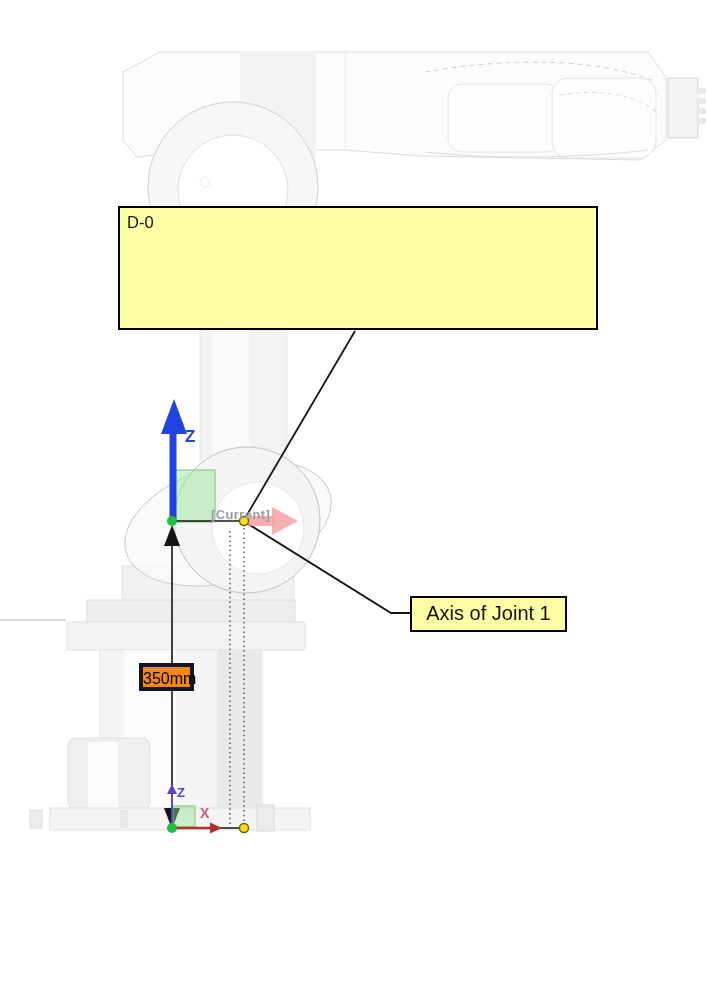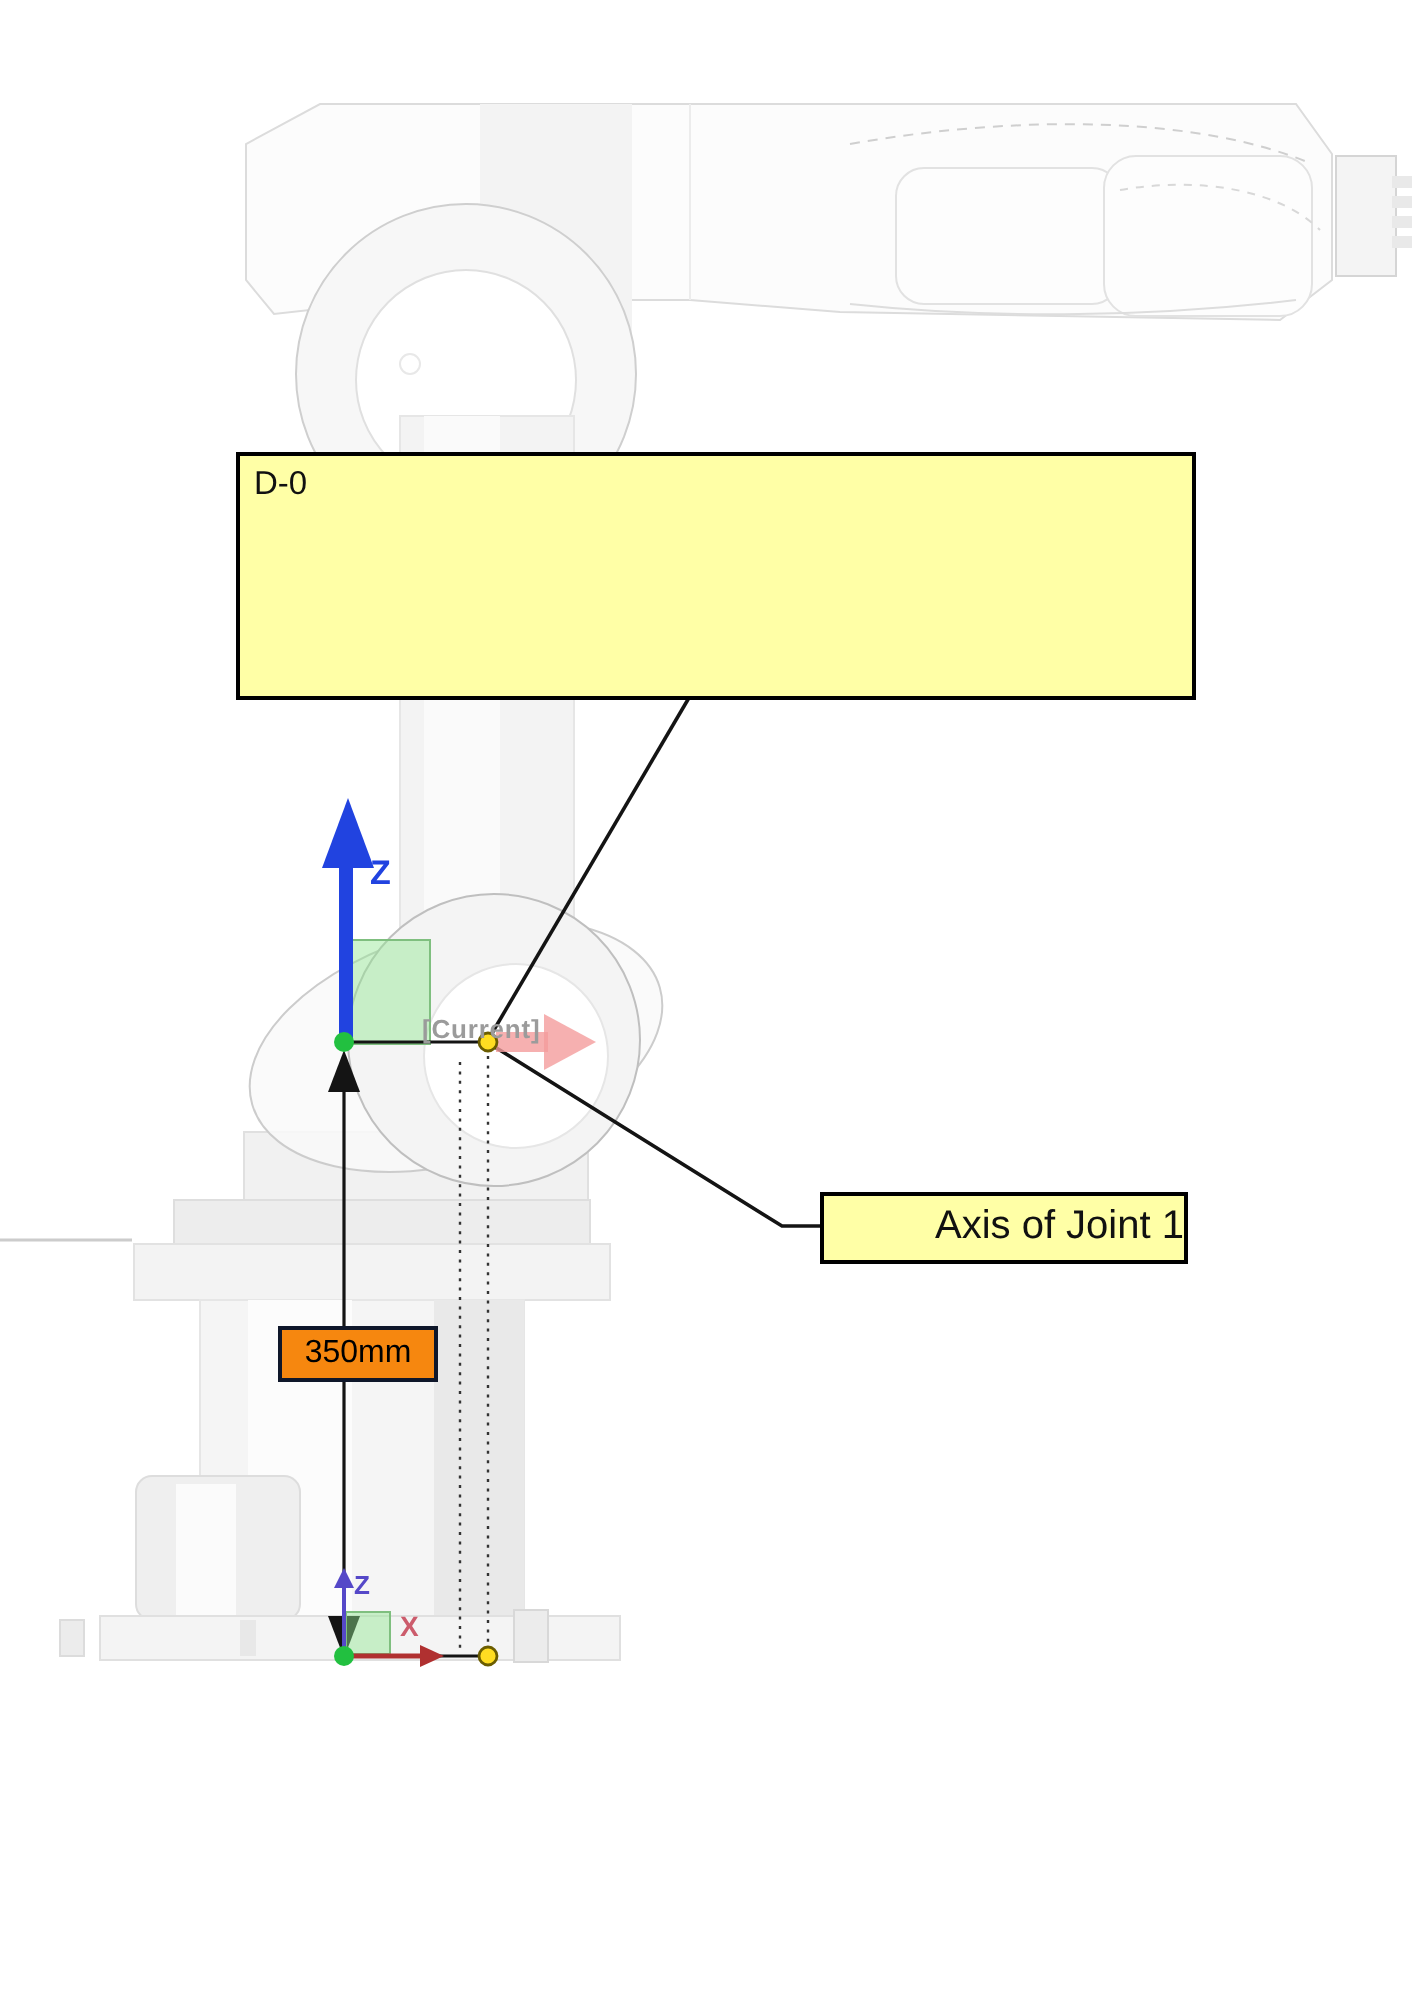--- a/index.html
+++ b/index.html
@@ -5,36 +5,36 @@
   html,body{margin:0;padding:0;background:#fff;}
   .stage{
     position:relative;width:707px;height:1000px;background:#ffffff;
     overflow:hidden;font-family:"Liberation Sans",sans-serif;color:#111;
   }
   .stage svg{position:absolute;left:0;top:0;}
   .callout-box{
     position:absolute;left:118px;top:206px;width:480px;height:124px;
     box-sizing:border-box;background:var(--callout-bg,#ffffa6);
     border:2px solid var(--callout-border,#000);
-    padding:5px 7px;font-size:16.5px;line-height:19px;color:#111;margin-top:20px;
+    padding:5px 7px;font-size:16.5px;line-height:19px;color:#111;
   }
   .callout-box p{margin:0;white-space:pre;}
   .callout-title{margin:0 0 0 0;}
   .callout-body{margin-top:19px;}
   .callout-cmd{margin-top:19px;}
   .joint-label{
-    position:absolute;left:410px;top:596px;width:184px;height:36px;
+    position:absolute;left:410px;top:596px;width:157px;height:36px;
     box-sizing:border-box;background:var(--label-bg,#ffffa6);
     border:2px solid #000;font-size:20px;line-height:31px;
-    text-align:right;color:#111;
+    text-align:center;color:#111;
   }
   .dim-label{
-    position:absolute;left:139px;top:663px;width:80px;height:28px;
+    position:absolute;left:139px;top:663px;width:55px;height:28px;
     box-sizing:border-box;background:var(--dimension-bg,#f6870f);
-    border:2px solid #0f172a;font-size:16px;line-height:23px;
+    border:4px solid #0f172a;font-size:16px;line-height:23px;
     text-align:center;color:#000;
   }
   .current-label{
     position:absolute;left:211px;top:507px;font-size:13px;font-weight:bold;
     color:var(--current-text,#9b9b9b);letter-spacing:.4px;
   }
   .ztop-label{
     position:absolute;left:185px;top:427px;font-size:17px;font-weight:bold;
     color:var(--z-axis-blue,#2143e0);
   }

